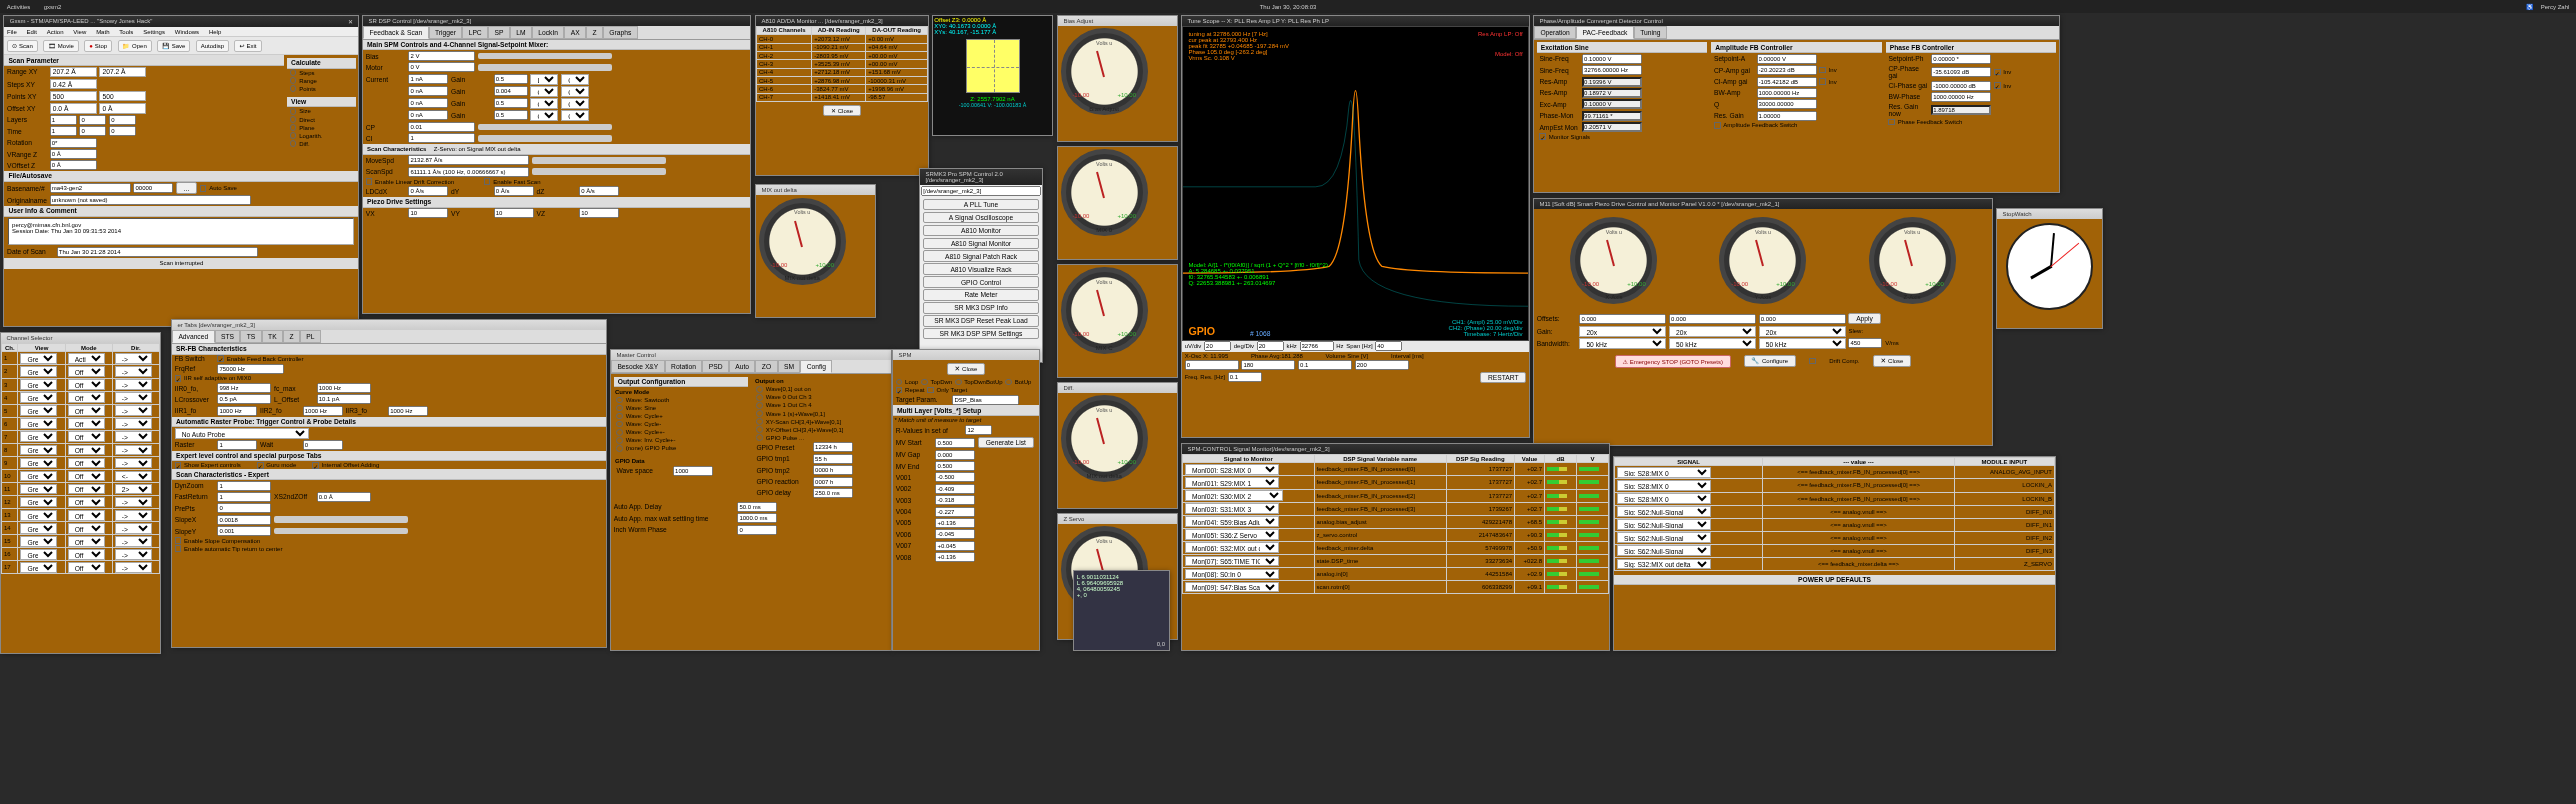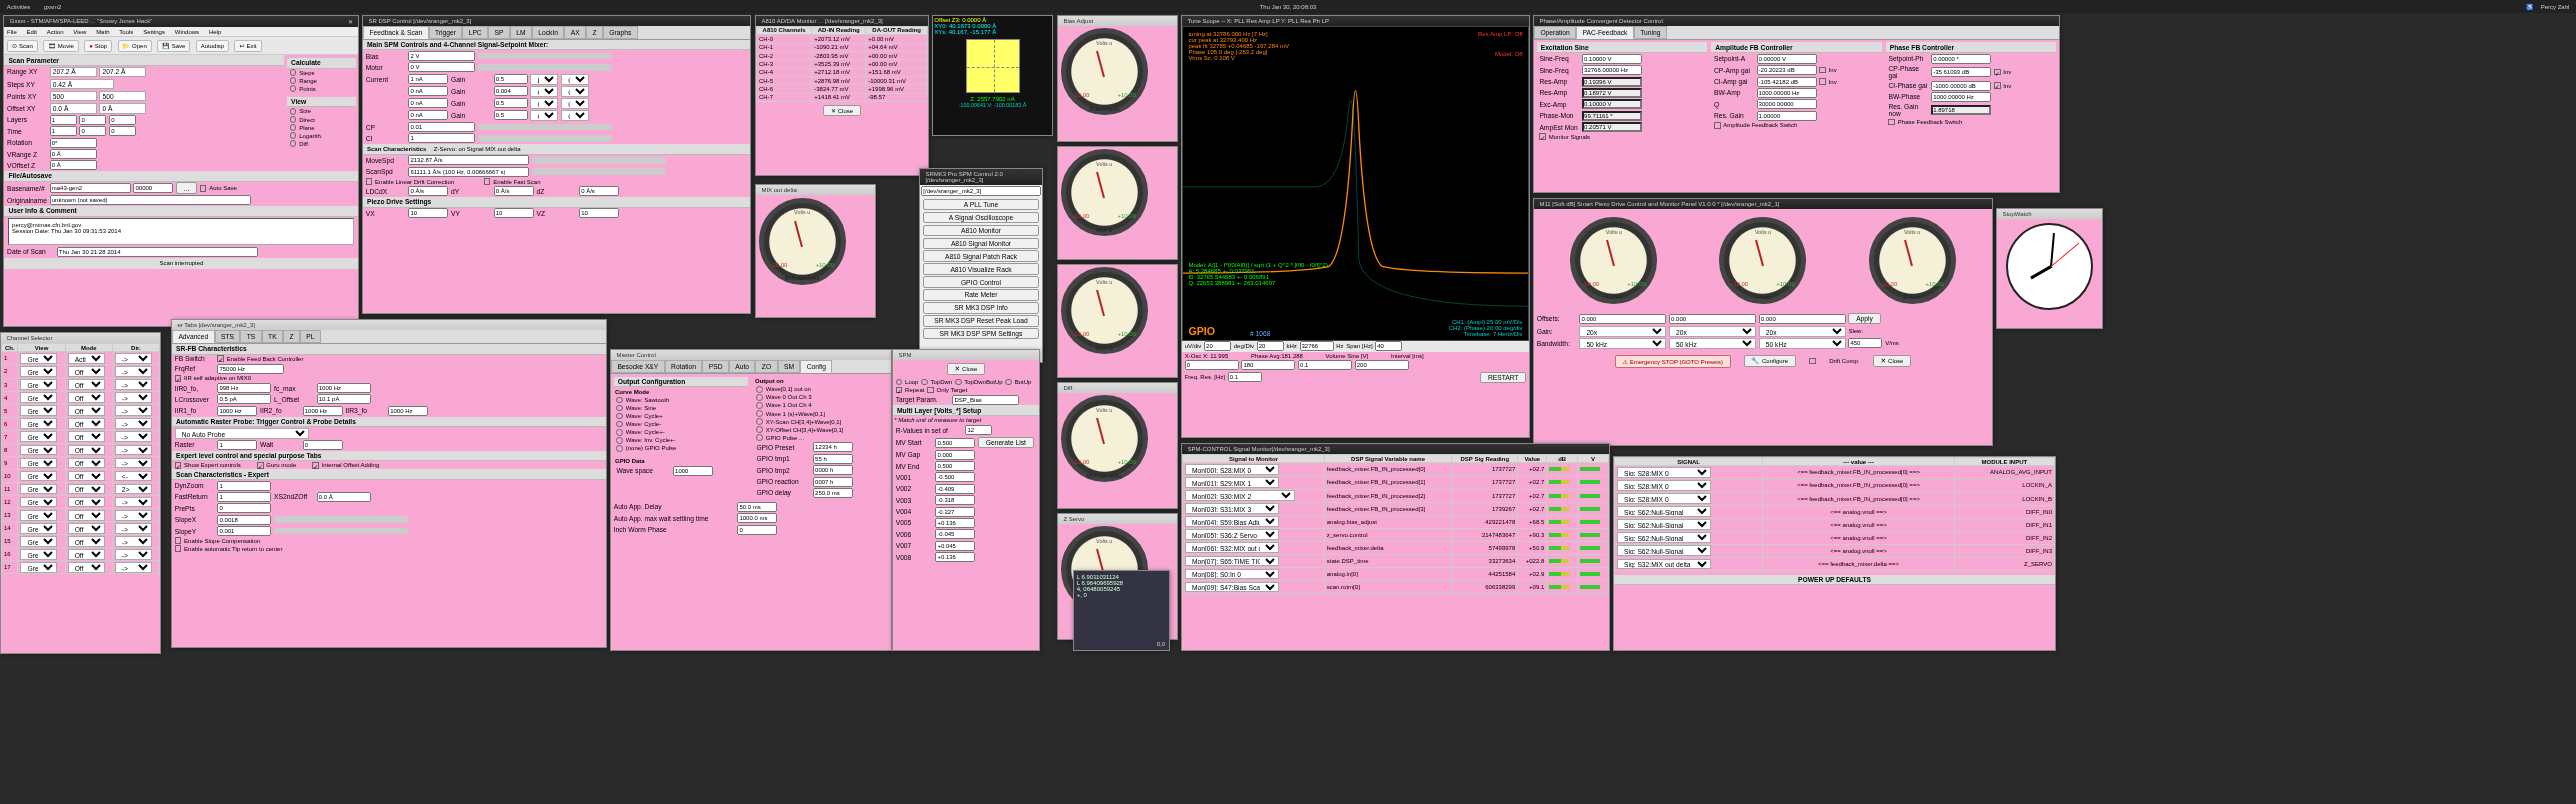--- a/index.html
+++ b/index.html
@@ -1,17 +1,17 @@
 <!DOCTYPE html>
 <html><head>
 <meta charset="utf-8">
 <style>
 * { margin:0; padding:0; box-sizing:border-box; font-family:Arial,sans-serif; font-size:6px; }
 body { background:#2a2a2a; width:2576px; height:805px; position:relative; overflow:hidden; }
-.win { position:absolute; background:#f9a8d4; border:0.7px solid #888; box-shadow:1.3px 1.3px 5.4px rgba(0,0,0,0.4); }
+.win { position:absolute; background:#a16207; border:0.7px solid #888; box-shadow:1.3px 1.3px 5.4px rgba(0,0,0,0.4); }
 .titlebar { background:linear-gradient(#333,#222); color:#ccc; padding:2px 5.4px; font-size:6.7px; display:flex; justify-content:space-between; align-items:center; }
 .titlebar.light { background:linear-gradient(#ddd,#ccc); color:#333; }
 .menubar { background:#eee; padding:1.3px 2.7px; border-bottom:0.7px solid #ccc; font-size:6.7px; }
 .menubar span { margin-right:8px; cursor:pointer; }
 .toolbar { background:#e8e8e8; padding:2.7px; border-bottom:0.7px solid #ccc; display:flex; gap:5.4px; }
 .toolbar button { background:#f5f5f5; border:0.7px solid #bbb; padding:1.3px 4px; font-size:6.7px; border-radius:2px; display:flex; align-items:center; gap:2px; }
 .section-title { background:#ddd; padding:1.3px 4px; font-weight:bold; font-size:6.7px; border-bottom:0.7px solid #bbb; }
 .row { display:flex; align-items:center; gap:2.7px; padding:0.7px 2.7px; }
 .row label { width:40px; font-size:6.7px; }
 input[type=text],input[type=number],select { background:#fff; border:0.7px solid #aaa; padding:0.7px 2px; font-size:6.7px; height:10.7px; }
@@ -105,21 +105,21 @@
   <div style="display:flex">
     <div style="flex:1">
       <div class="section-title">Scan Parameter</div>
       <div class="row">
           <label>Range XY</label>
           <input type="text" style="width: 47px;" value="207.2 Å">
           <input type="text" style="width: 47px;" value="207.2 Å">
         </div>
       <div class="row">
           <label>Steps XY</label>
-          <input type="text" style="width: 64px;" value="0.42 Å">
+          <input type="text" style="width: 47px;" value="0.42 Å">
         </div>
       <div class="row">
           <label>Points XY</label>
           <input type="text" style="width: 47px;" value="500">
           <input type="text" style="width: 47px;" value="500">
         </div>
       <div class="row">
           <label>Offset XY</label>
           <input type="text" style="width: 47px;" value="0.0 Å">
           <input type="text" style="width: 47px;" value="0 Å">
@@ -1065,21 +1065,21 @@
           <td style="text-align:right">1737727</td>
           <td style="text-align:right">+02.7</td>
           <td>
             <div style="width:20px;height:4px;background:linear-gradient(90deg,#3c3 60%,#cc3 60%)"></div>
           </td>
           <td>
             <div style="width:20px;height:4px;background:#3c3"></div>
           </td>
         </tr>
         <tr>
-          <td><select style="width:110px"><option>Mon[02]: S30:MIX 2</option></select></td>
+          <td><select style="width:98px"><option>Mon[02]: S30:MIX 2</option></select></td>
           <td>feedback_mixer.FB_IN_processed[2]</td>
           <td style="text-align:right">1737727</td>
           <td style="text-align:right">+02.7</td>
           <td>
             <div style="width:20px;height:4px;background:linear-gradient(90deg,#3c3 60%,#cc3 60%)"></div>
           </td>
           <td>
             <div style="width:20px;height:4px;background:#3c3"></div>
           </td>
         </tr>

